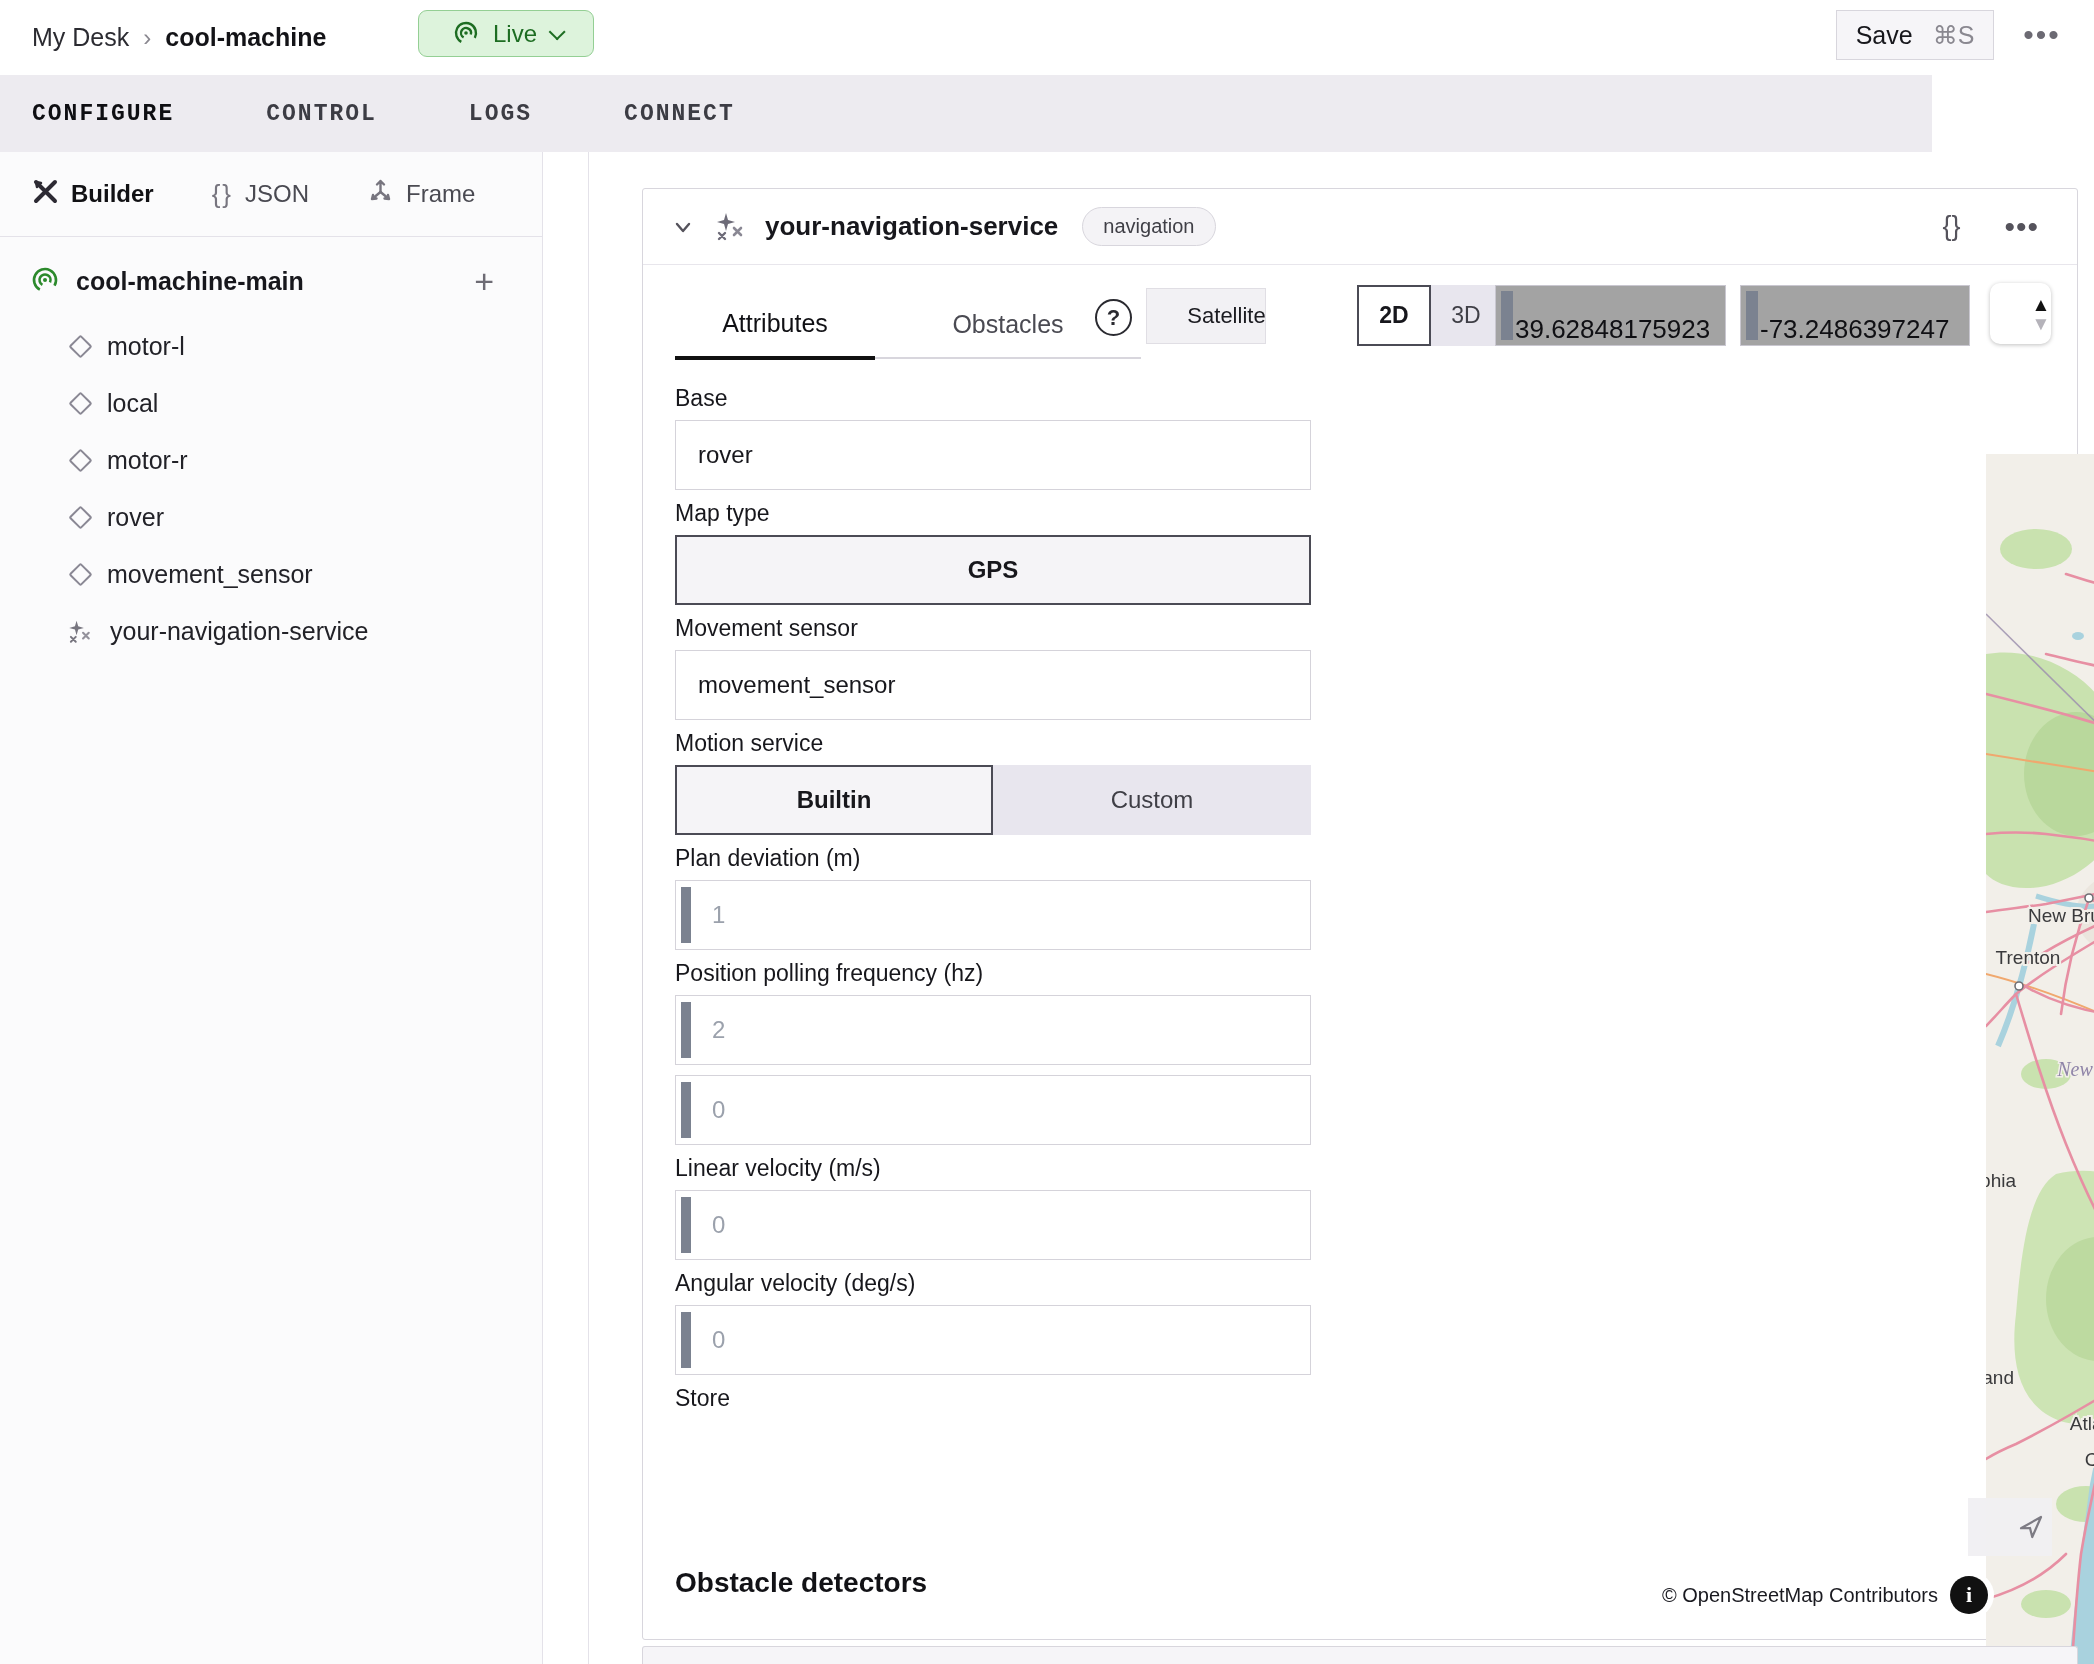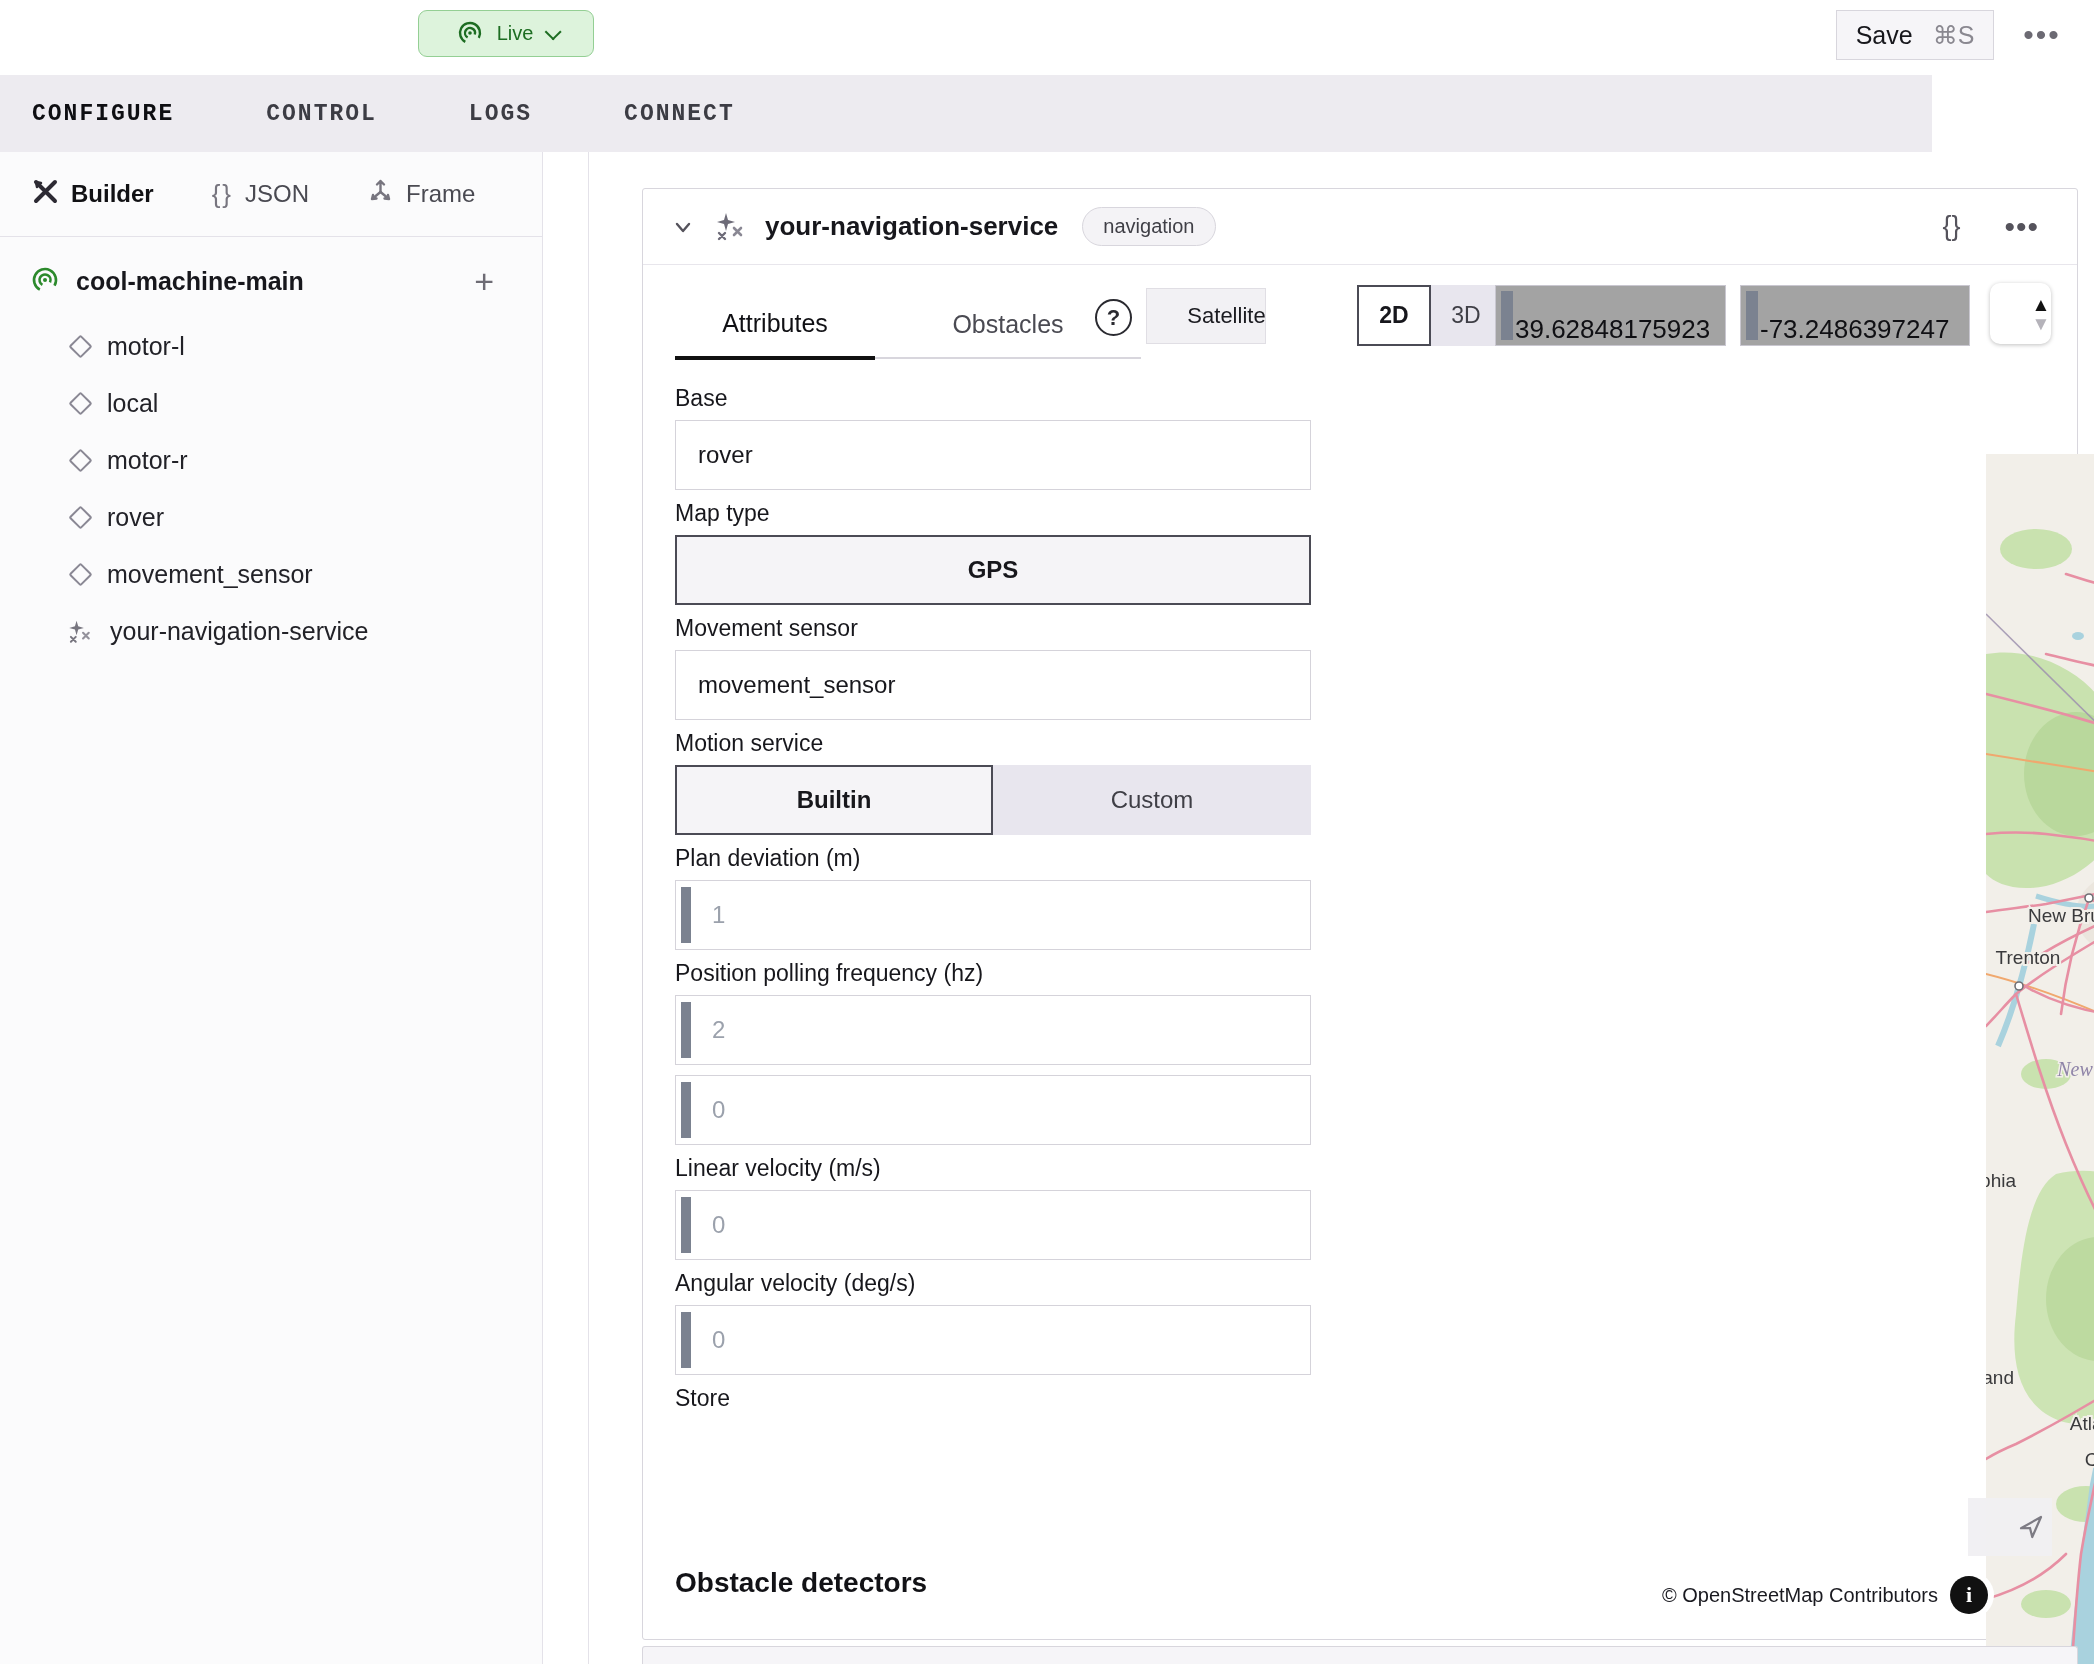--- a/index.html
+++ b/index.html
@@ -7,21 +7,21 @@
     font-family:"Liberation Sans","DejaVu Sans",sans-serif; color:#17171c; }
 
   
   #topbar { position:absolute; left:0; top:0; width:2094px; height:75px; background:#fff; }
   #breadcrumb { position:absolute; left:32px; top:0; height:75px; display:flex; align-items:center; gap:14px; font-size:25px; }
   #breadcrumb .root { color:#2b2b31; }
   #breadcrumb .sep { color:#8a8890; font-size:24px; }
   #breadcrumb .leaf { font-weight:bold; color:#131317; }
   #live-badge { position:absolute; left:418px; top:10px; width:176px; height:47px; border-radius:9px;
     background:#ddf3dc; border:1px solid #94cf94; display:flex; align-items:center; justify-content:center; gap:12px;
-    color:#1d6d22; font-size:20px; cursor:pointer; }
+    color:#1d6d22; font-size:24px; cursor:pointer; }
   .chev-down { width:12px; height:12px; border-right:2.5px solid currentColor; border-bottom:2.5px solid currentColor;
     transform:rotate(45deg) translateY(-3px); display:inline-block; }
   #save-btn { position:absolute; left:1836px; top:10px; width:158px; height:50px; background:#f6f5f8;
     border:1px solid #d8d6dd; display:flex; align-items:center; justify-content:center; gap:20px; font-size:25px; cursor:pointer; }
   #save-btn .shortcut { color:#8a8890; }
   #topbar-menu { position:absolute; left:2012px; top:12px; width:60px; height:46px; display:flex; align-items:center;
     justify-content:center; color:#6c6a73; font-size:30px; letter-spacing:2px; cursor:pointer; }
 
   
   #navtabs { position:absolute; left:0; top:75px; width:1932px; height:77px; background:#edebf0;
@@ -117,20 +117,25 @@
   text.mlbl-big { font-size:25px; }
   text.mlbl-state { font-family:"Liberation Serif","DejaVu Serif",serif; font-style:italic; font-size:20px; fill:#8f84a8;
     paint-order:stroke; stroke:#f2efe9; stroke-width:3px; }
   text.mlbl-island { font-family:"Liberation Sans","DejaVu Sans",sans-serif; font-style:italic; font-weight:bold;
     font-size:19px; fill:#3a3a3c; paint-order:stroke; stroke:#f2efe9; stroke-width:3px; }
 </style>
 </head>
 <body>
 
 <div id="topbar">
+  <div id="breadcrumb">
+    <span class="root">My Desk</span>
+    <span class="sep">›</span>
+    <span class="leaf">cool-machine</span>
+  </div>
   <div id="live-badge">
     <svg width="30" height="30" viewBox="0 0 30 30">
       <circle cx="15" cy="14" r="10" fill="none" stroke="#1d6d22" stroke-width="2.4" stroke-dasharray="47 16" transform="rotate(118 15 14)"></circle>
       <circle cx="15" cy="14" r="5" fill="none" stroke="#1d6d22" stroke-width="2.4" stroke-dasharray="22 9" transform="rotate(118 15 14)"></circle>
       <circle cx="15" cy="14" r="1.8" fill="#1d6d22"></circle>
     </svg>
     <span>Live</span>
     <span class="chev-down"></span>
   </div>
   <div id="save-btn">

